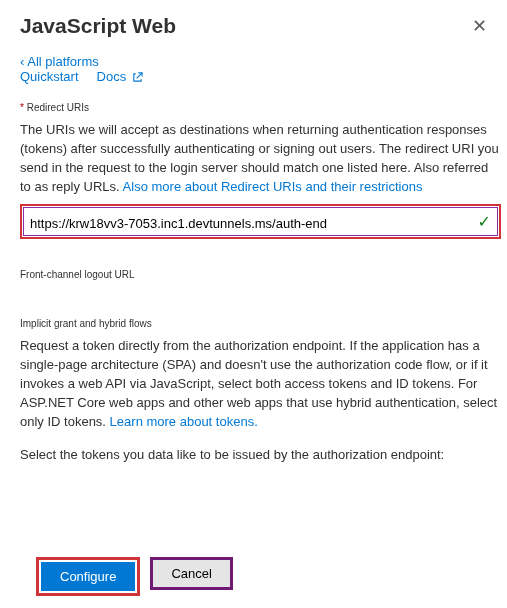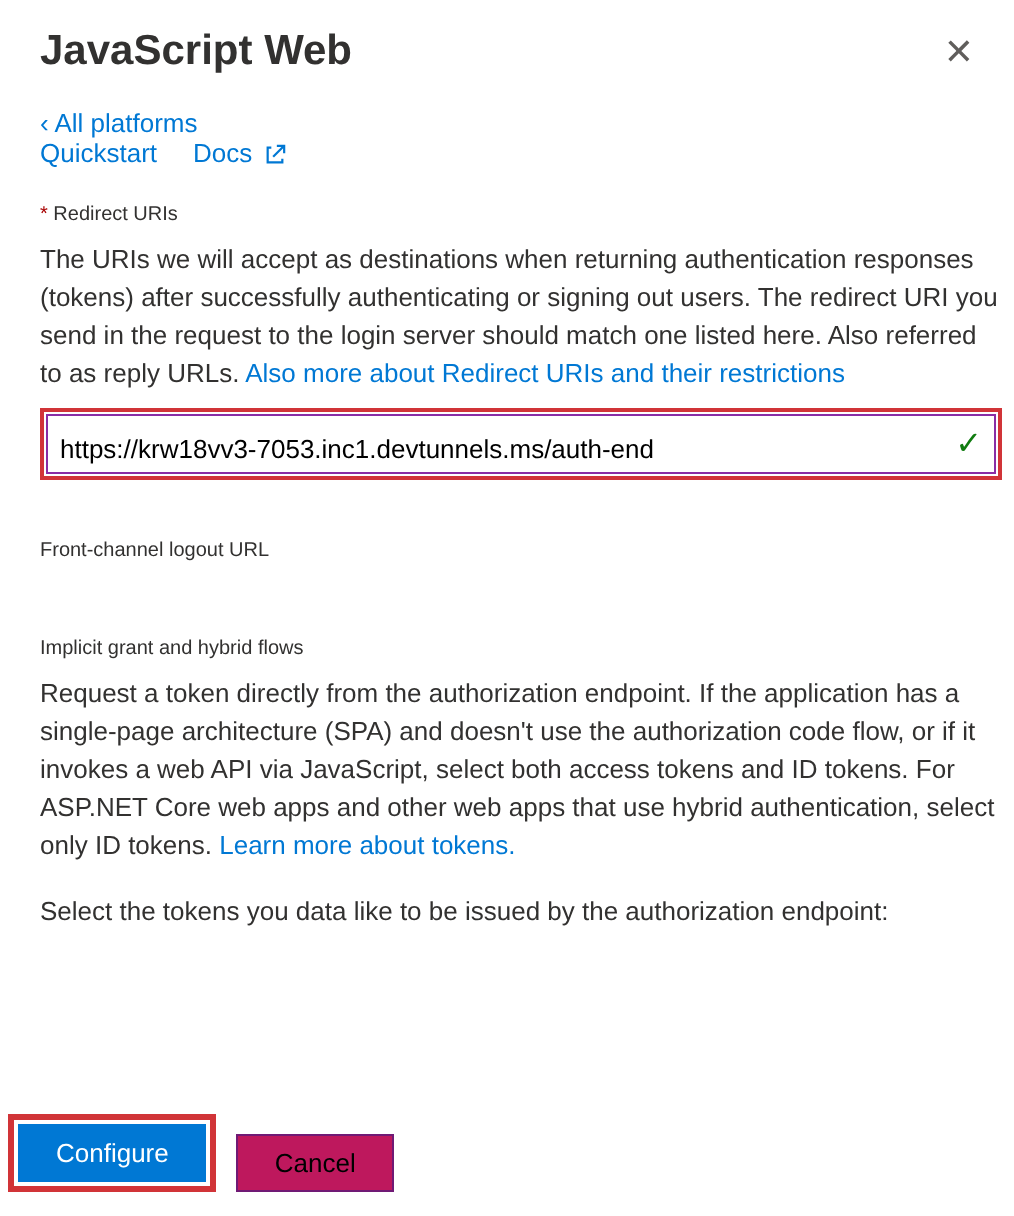--- a/index.html
+++ b/index.html
@@ -101,29 +101,29 @@
   .highlight-wrap {
     border: 2px solid #d13438;
     padding: 1px;
     margin-top: 8px;
   }
   .highlight-wrap .input-row { margin-top: 0; border: 1px solid #8a2da5; align-items: flex-end; }
   .sp { height: 22px; }
   .footer {
     display: flex;
     gap: 10px;
-    padding: 12px 4px;
-    align-items: flex-end;
+    padding: 12px 36px;
+    align-items: flex-start;
   }
   .btn {
     padding: 6px 18px;
     font-size: 13px;
     cursor: pointer;
-    border: 1px solid #701a75;
-    background: #be185d;
+    border: 3px solid #701a75;
+    background: #e5e5e5;
   }
   .btn.primary {
     background: #0078d4;
     color: #fff;
     border: 1px solid #0078d4;
   }
   .btn-highlight {
     border: 3px solid #d13438;
     display: inline-block;
     padding: 2px;

